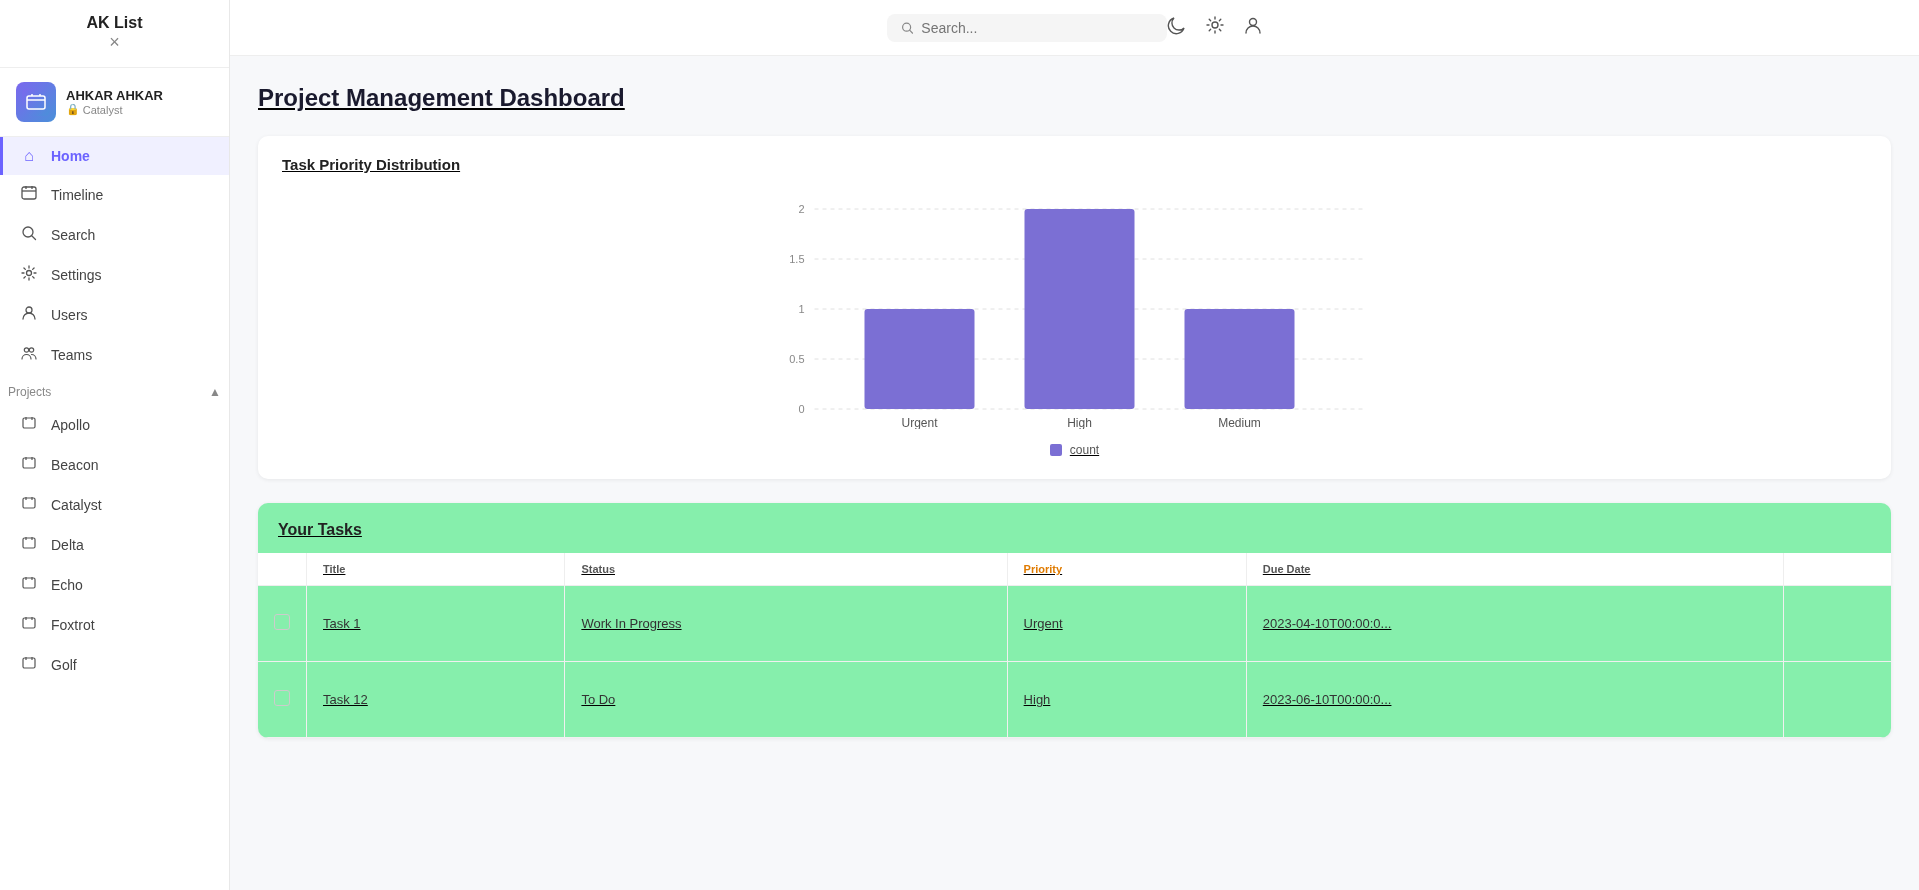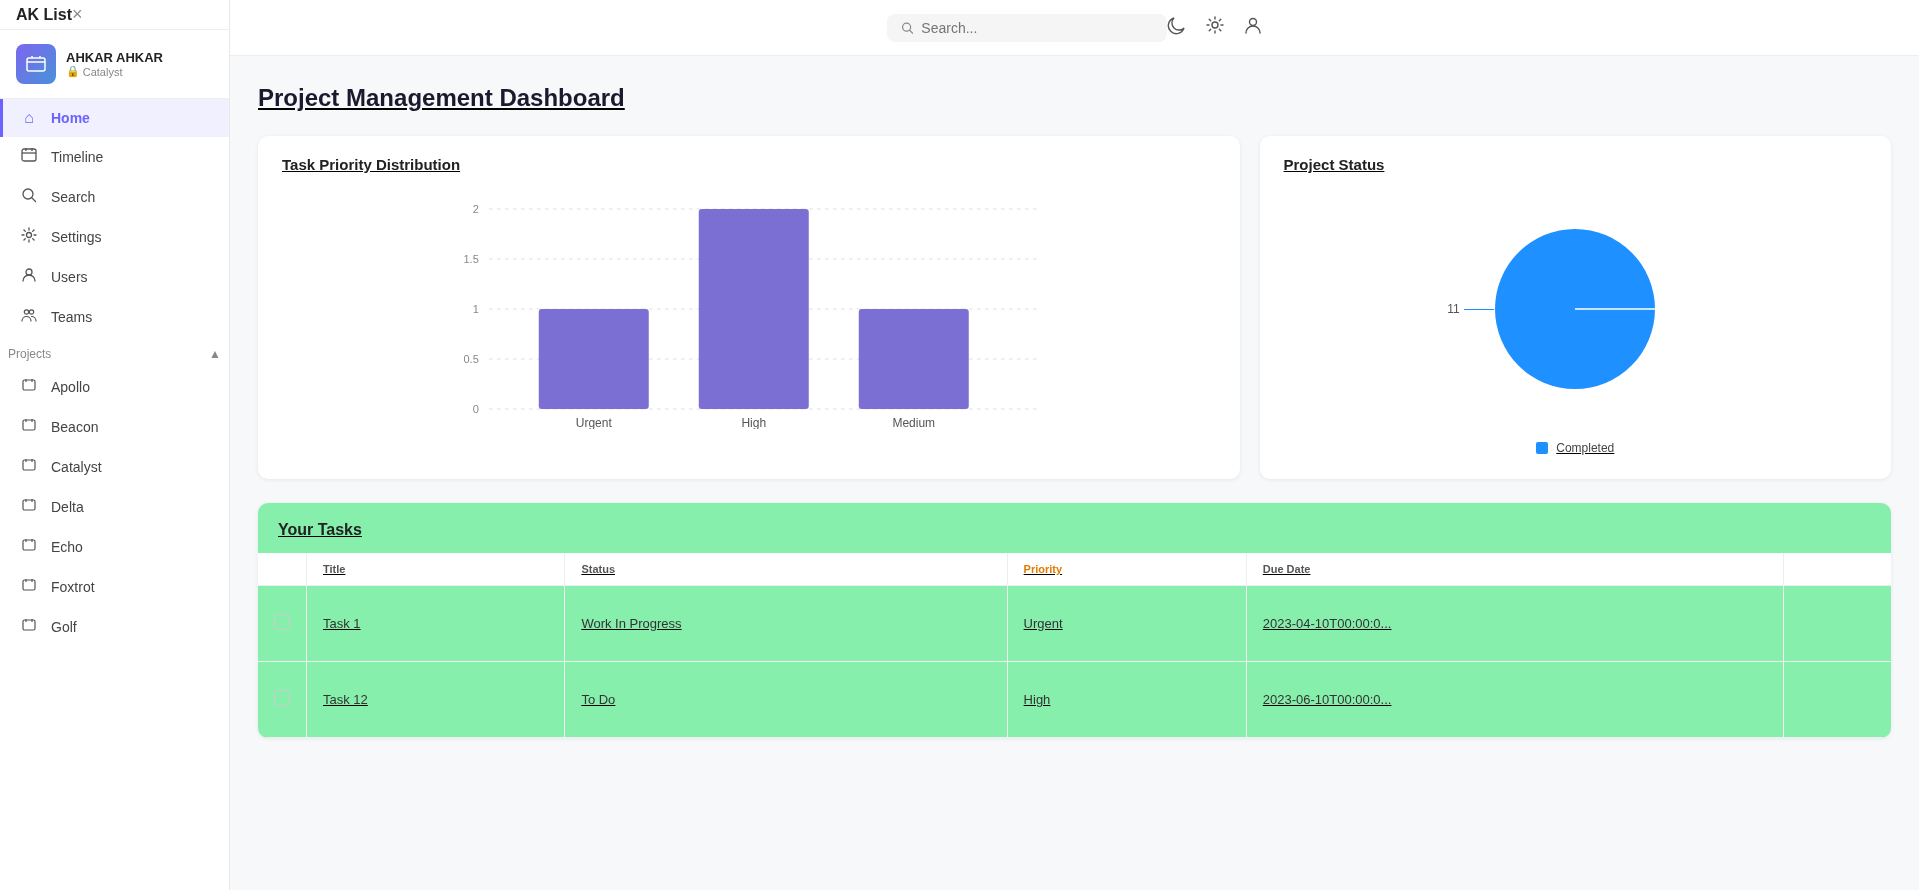--- a/index.html
+++ b/index.html
@@ -12,23 +12,24 @@
       background: #fff;
       border-right: 1px solid #e8e8e8;
       display: flex;
       flex-direction: column;
       height: 100vh;
       overflow-y: auto;
     }
     .sidebar-header {
       display: flex;
       align-items: center;
-      justify-content: flex-start;
-      padding: 4px 16px;
+      justify-content: flex-end;
+      padding: 14px 16px;
       border-bottom: 1px solid #eee;
+      flex-direction: column;
     }
     .sidebar-title {
       font-size: 16px;
       font-weight: 600;
       color: #222;
     }
     .sidebar-close {
       cursor: pointer;
       color: #888;
       font-size: 18px;
@@ -476,45 +477,27 @@
             <rect x="100" y="120" width="110" height="100" rx="3" fill="#7b6fd4"></rect>
 
             <rect x="260" y="20" width="110" height="200" rx="3" fill="#7b6fd4"></rect>
 
             <rect x="420" y="120" width="110" height="100" rx="3" fill="#7b6fd4"></rect>
 
             <text x="155" y="238" text-anchor="middle" font-size="12" fill="#555">Urgent</text>
             <text x="315" y="238" text-anchor="middle" font-size="12" fill="#555">High</text>
             <text x="475" y="238" text-anchor="middle" font-size="12" fill="#555">Medium</text>
           </svg>
-        </div>
-      </div>
-
-      <div class="chart-card pie-chart">
-        <div class="chart-title">Project Status</div>
-        <div class="pie-area">
-          <div style="position:relative; width:200px; height:200px; margin: 20px auto;">
-            <svg width="200" height="200" viewBox="0 0 200 200">
-
-              <circle cx="100" cy="100" r="80" fill="#1e90ff"></circle>
-
-              <line x1="100" y1="100" x2="190" y2="100" stroke="#fff" stroke-width="1.5"></line>
-            </svg>
-            
-            <div style="position:absolute; left:-28px; top:50%; transform:translateY(-50%); display:flex; align-items:center; gap:4px;">
-              <span style="font-size:12px; color:#555;">11</span>
-              <div style="width:30px; height:1px; background:#1e90ff;"></div>
-            </div>
-          </div>
-          <div class="pie-legend">
-            <div class="pie-legend-dot"></div>
-            <span>Completed</span>
+          <div class="chart-legend">
+            <div class="legend-dot" style="background:#7b6fd4;"></div>
+            <span>count</span>
           </div>
         </div>
       </div>
+
     </div>
 
     <div class="tasks-card">
       <div class="tasks-title">Your Tasks</div>
       <table class="tasks-table">
         <thead>
           <tr>
             <th class="checkbox-cell"></th>
             <th>Title</th>
             <th>Status</th>

